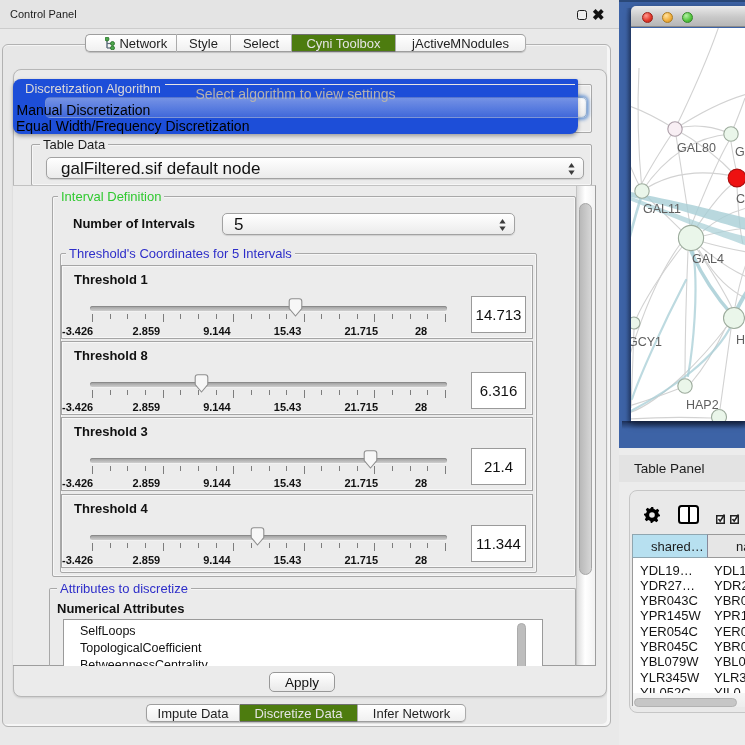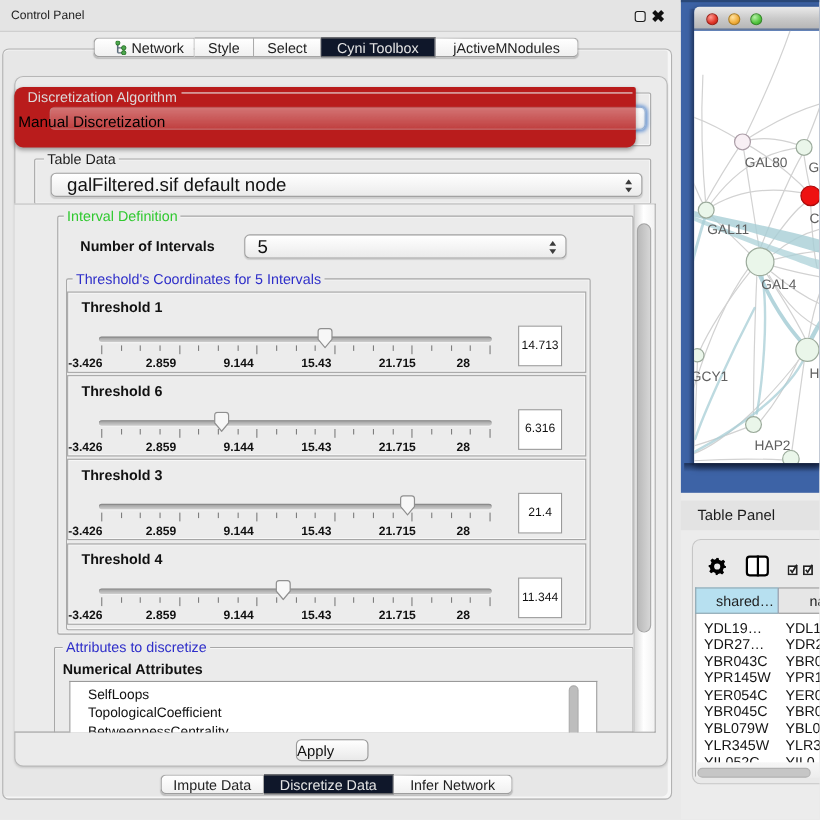--- a/index.html
+++ b/index.html
@@ -9,43 +9,43 @@
 #titlebar { left:0; top:0; width:619px; height:29px; background:#e4e4e4; border-bottom:1px solid #cccccc; }
 #titletext { left:10px; top:8px; font-size:11px; color:#1d1d1d; }
 #floaticon { left:577px; top:10px; width:10px; height:10px; border:1.7px solid #1a1a1a; border-radius:2.5px; background:#ededed; }
 #closeicon { left:592px; top:6px; font-size:15px; font-weight:bold; color:#111; }
 #outerpane { left:2px; top:44px; width:609px; height:683px; border:1px solid #b2b2b2; border-radius:6px; background:#e7e7e7; box-shadow:inset 0 1px 0 #f5f5f5, inset -3px -2px 0 #f6f6f6; }
 #innerpane { left:13px; top:69px; width:594px; height:628px; border:1px solid #b7b7b7; border-radius:8px; background:#ebebeb; box-shadow:0 1px 2px rgba(0,0,0,0.12); }
 
 .seg { height:18px; line-height:18px; text-align:center; font-size:13px; color:#222; background:linear-gradient(#ffffff,#f0f0f0); border-top:1px solid #9e9e9e; border-bottom:1px solid #9e9e9e; border-right:1px solid #ababab; float:left; }
 .seg.first { border-left:1px solid #9e9e9e; border-radius:5px 0 0 5px; }
 .seg.last { border-radius:0 5px 5px 0; }
-.seg.dark { background:#0f172a; color:#e4e4e4; border-top-color:#6f6f6f; border-bottom-color:#6f6f6f; }
+.seg.dark { background:#4d7c0f; color:#e4e4e4; border-top-color:#6f6f6f; border-bottom-color:#6f6f6f; }
 #toptabs { left:85px; top:34px; box-shadow:0 1px 1px rgba(0,0,0,0.18); border-radius:5px; }
 #bottabs { left:146px; top:704px; box-shadow:0 1px 1px rgba(0,0,0,0.18); border-radius:5px; }
 
 .group { border:1px solid #a8a8a8; border-radius:2px; box-shadow:inset 0 0 0 1px rgba(255,255,255,0.55); }
 .gtitle { position:absolute; font-size:13px; background:#ebebeb; padding:0 3px; white-space:nowrap; }
 
 .combo { background:linear-gradient(#ffffff,#ebebeb); border:1px solid #a2a2a2; border-radius:5px; font-size:17px; color:#111; box-shadow:0 1px 1px rgba(0,0,0,0.12); }
 .arrows { position:absolute; width:9px; }
 
 #scrollwrap { left:13px; top:185px; width:583px; height:481px; border-top:1px solid #c2c2c2; border-right:1px solid #9d9d9d; border-bottom:1px solid #9d9d9d; background:#ebebeb; }
 #vtrack { left:576px; top:186px; width:19px; height:479px; background:linear-gradient(90deg,#dcdcdc,#ffffff 45%,#f2f2f2); border-left:1px solid #c4c4c4; }
 #vthumb { left:579px; top:203px; width:13px; height:372px; background:linear-gradient(90deg,#b9b9b9,#d6d6d6); border:1px solid #a5a5a5; border-radius:7px; }
 
 .tbox { position:absolute; left:61px; width:472px; height:74px; background:#ececec; border:1px solid #a5a5a5; box-shadow:inset 0 0 0 1px rgba(255,255,255,0.6); }
 .tname { position:absolute; left:12px; top:6px; font-size:13px; font-weight:bold; color:#111; }
 .groove { position:absolute; left:90px; width:357px; height:5px; border-radius:2.5px; background:linear-gradient(#989898,#cfcfcf); box-shadow:0 1px 0 #f2f2f2, inset 0 1px 0 #8a8a8a; }
 .tick { position:absolute; width:1px; background:#7d7d7d; }
 .tlab { position:absolute; width:60px; text-align:left; font-size:11px; font-weight:bold; color:#111; }
 .thumb { position:absolute; width:15px; height:19px; }
-.vfield { position:absolute; left:471px; width:40px; height:37px; background:#ffffff; border:1px solid #9a9a9a; font-size:11px; color:#111; text-align:center; line-height:35px; }
-
-#popup { left:13px; top:79px; width:565px; height:55px; background:#b91c1c; border-radius:8px 2px 8px 8px; box-shadow:0 2px 4px rgba(0,0,0,0.35); }
+.vfield { position:absolute; left:471px; width:55px; height:37px; background:#ffffff; border:1px solid #9a9a9a; font-size:15px; color:#111; text-align:center; line-height:35px; }
+
+#popup { left:13px; top:79px; width:565px; height:55px; background:#1d4ed8; border-radius:8px 2px 8px 8px; box-shadow:0 2px 4px rgba(0,0,0,0.35); }
 
 #rightbg { left:619px; top:0; width:126px; height:448px; background:#3d63a6; }
 #macwin { left:631px; top:6px; width:114px; height:415px; border-radius:5px 0 0 0; box-shadow:0 3px 7px rgba(0,0,10,0.55); }
 #mactitle { left:631px; top:6px; width:114px; height:21px; border-radius:5px 0 0 0; background:linear-gradient(#ebebeb,#c9c9c9 55%,#b6b6b6); border-bottom:1px solid #8b8b8b; }
 .light { position:absolute; top:12px; width:11px; height:11px; border-radius:50%; }
 #netarea { left:631px; top:28px; width:114px; height:393px; background:#ffffff; overflow:hidden; }
 #tablepanelbar { left:619px; top:455px; width:126px; height:27px; background:#e3e3e3; }
 #rightlow { left:619px; top:448px; width:126px; height:297px; background:#ececec; z-index:-1; }
 #tablecard { left:629px; top:490px; width:130px; height:223px; background:#e9e9e9; border:1px solid #c6c6c6; border-radius:8px; }
 .hcell { position:absolute; font-size:13px; color:#1c1c1c; }
@@ -133,21 +133,21 @@
 <div class="tlab" style="left:132.6px;top:325px">2.859</div>
 <div class="tlab" style="left:203.2px;top:325px">9.144</div>
 <div class="tlab" style="left:273.8px;top:325px">15.43</div>
 <div class="tlab" style="left:344.4px;top:325px">21.715</div>
 <div class="tlab" style="left:415.0px;top:325px">28</div>
 <div class="thumb" style="left:288.3px;top:298px"><svg width="15" height="19" viewBox="0 0 15 19">
       <path d="M1.2 3.5 Q1.2 0.8 3.8 0.8 L11.2 0.8 Q13.8 0.8 13.8 3.5 L13.8 10.5 L7.5 18 L1.2 10.5 Z" fill="#f7f7f7" stroke="#8f8f8f" stroke-width="1.1"></path>
     </svg></div>
 <div class="vfield" style="top:296px">14.713</div>
 <div class="tbox" style="top:341px">
-  <div class="tname">Threshold 6</div>
+  <div class="tname">Threshold 8</div>
 </div>
 <div class="groove" style="top:382px"></div>
 <div class="tick" style="left:92.0px;top:390px;height:8px"></div>
 <div class="tick" style="left:109.7px;top:390px;height:5px"></div>
 <div class="tick" style="left:127.3px;top:390px;height:5px"></div>
 <div class="tick" style="left:144.9px;top:390px;height:5px"></div>
 <div class="tick" style="left:162.6px;top:390px;height:8px"></div>
 <div class="tick" style="left:180.2px;top:390px;height:5px"></div>
 <div class="tick" style="left:197.9px;top:390px;height:5px"></div>
 <div class="tick" style="left:215.5px;top:390px;height:5px"></div>
@@ -246,32 +246,34 @@
 <div class="vfield" style="top:525px">11.344</div>
 
 <div class="abs" style="left:49px;top:588px;width:527px;height:78px;border:1px solid #a8a8a8;border-bottom:none;border-radius:2px 2px 0 0;box-shadow:inset 0 1px 0 rgba(255,255,255,0.55)"></div>
 <div class="abs gtitle" style="left:57px;top:581px;color:#2e2ec9">Attributes to discretize</div>
 <div class="abs" style="left:57px;top:601px;font-size:13px;font-weight:bold;color:#111">Numerical Attributes</div>
 <div class="abs" style="left:63px;top:619px;width:480px;height:47px;background:#ffffff;border:1px solid #9a9a9a;border-bottom:none;overflow:hidden">
   <div style="font-size:12.5px;color:#111;padding:3px 0 0 16px;line-height:17.2px">SelfLoops<br>TopologicalCoefficient<br>BetweennessCentrality</div>
   <div style="position:absolute;right:16px;top:3px;width:9px;height:70px;background:#bdbdbd;border:1px solid #ababab;border-radius:5px"></div>
 </div>
 
-<div class="abs" style="left:269px;top:672px;width:66px;height:20px;background:linear-gradient(#ffffff,#e9e9e9);border:1px solid #989898;border-radius:5px;line-height:19px;font-size:13.5px;color:#111">Apply</div>
+<div class="abs" style="left:269px;top:672px;width:66px;height:20px;background:linear-gradient(#ffffff,#e9e9e9);border:1px solid #989898;border-radius:5px;text-align:center;line-height:19px;font-size:13.5px;color:#111">Apply</div>
 <div class="abs" id="bottabs">
   <div class="seg first" style="width:94px">Impute Data</div>
   <div class="seg dark" style="width:118px">Discretize Data</div>
   <div class="seg last" style="width:108px">Infer Network</div>
 </div>
 
 <div class="abs" id="popup">
   <div style="position:absolute;left:32px;top:18px;width:542px;height:21px;border:1px solid rgba(165,165,165,0.24);border-radius:5px;background:linear-gradient(rgba(250,250,250,0.4),rgba(228,228,228,0.18))"></div>
   <div style="position:absolute;left:12px;top:2px;font-size:13px;color:#dcd9d9;white-space:nowrap">Discretization Algorithm</div>
   <div style="position:absolute;left:152px;top:5px;width:410px;height:1px;background:#e8e5e5"></div>
+  <div style="position:absolute;left:0;top:7px;width:100%;text-align:center;font-size:14px;color:#b4b2b0">Select algorithm to view settings</div>
   <div style="position:absolute;left:3.5px;top:23px;font-size:14px;font-weight:normal;color:#000">Manual Discretization</div>
+  <div style="position:absolute;left:3px;top:39px;font-size:14px;color:#000">Equal Width/Frequency Discretization</div>
 </div>
 
 <div class="abs" id="rightlow"></div>
 <div class="abs" id="rightbg"></div>
 <div class="abs" style="left:619px;top:0;width:126px;height:2px;background:#2a4878"></div>
 <div class="abs" id="macwin"></div>
 <div class="abs" id="netarea"><svg width="114" height="393" viewBox="0 0 114 393">
 <g fill="none" stroke="#d2d2d2" stroke-width="1.1">
 <path d="M44,101 C60,68 76,33 88,-2"></path>
 <path d="M44,101 C26,90 10,82 -2,78"></path>

